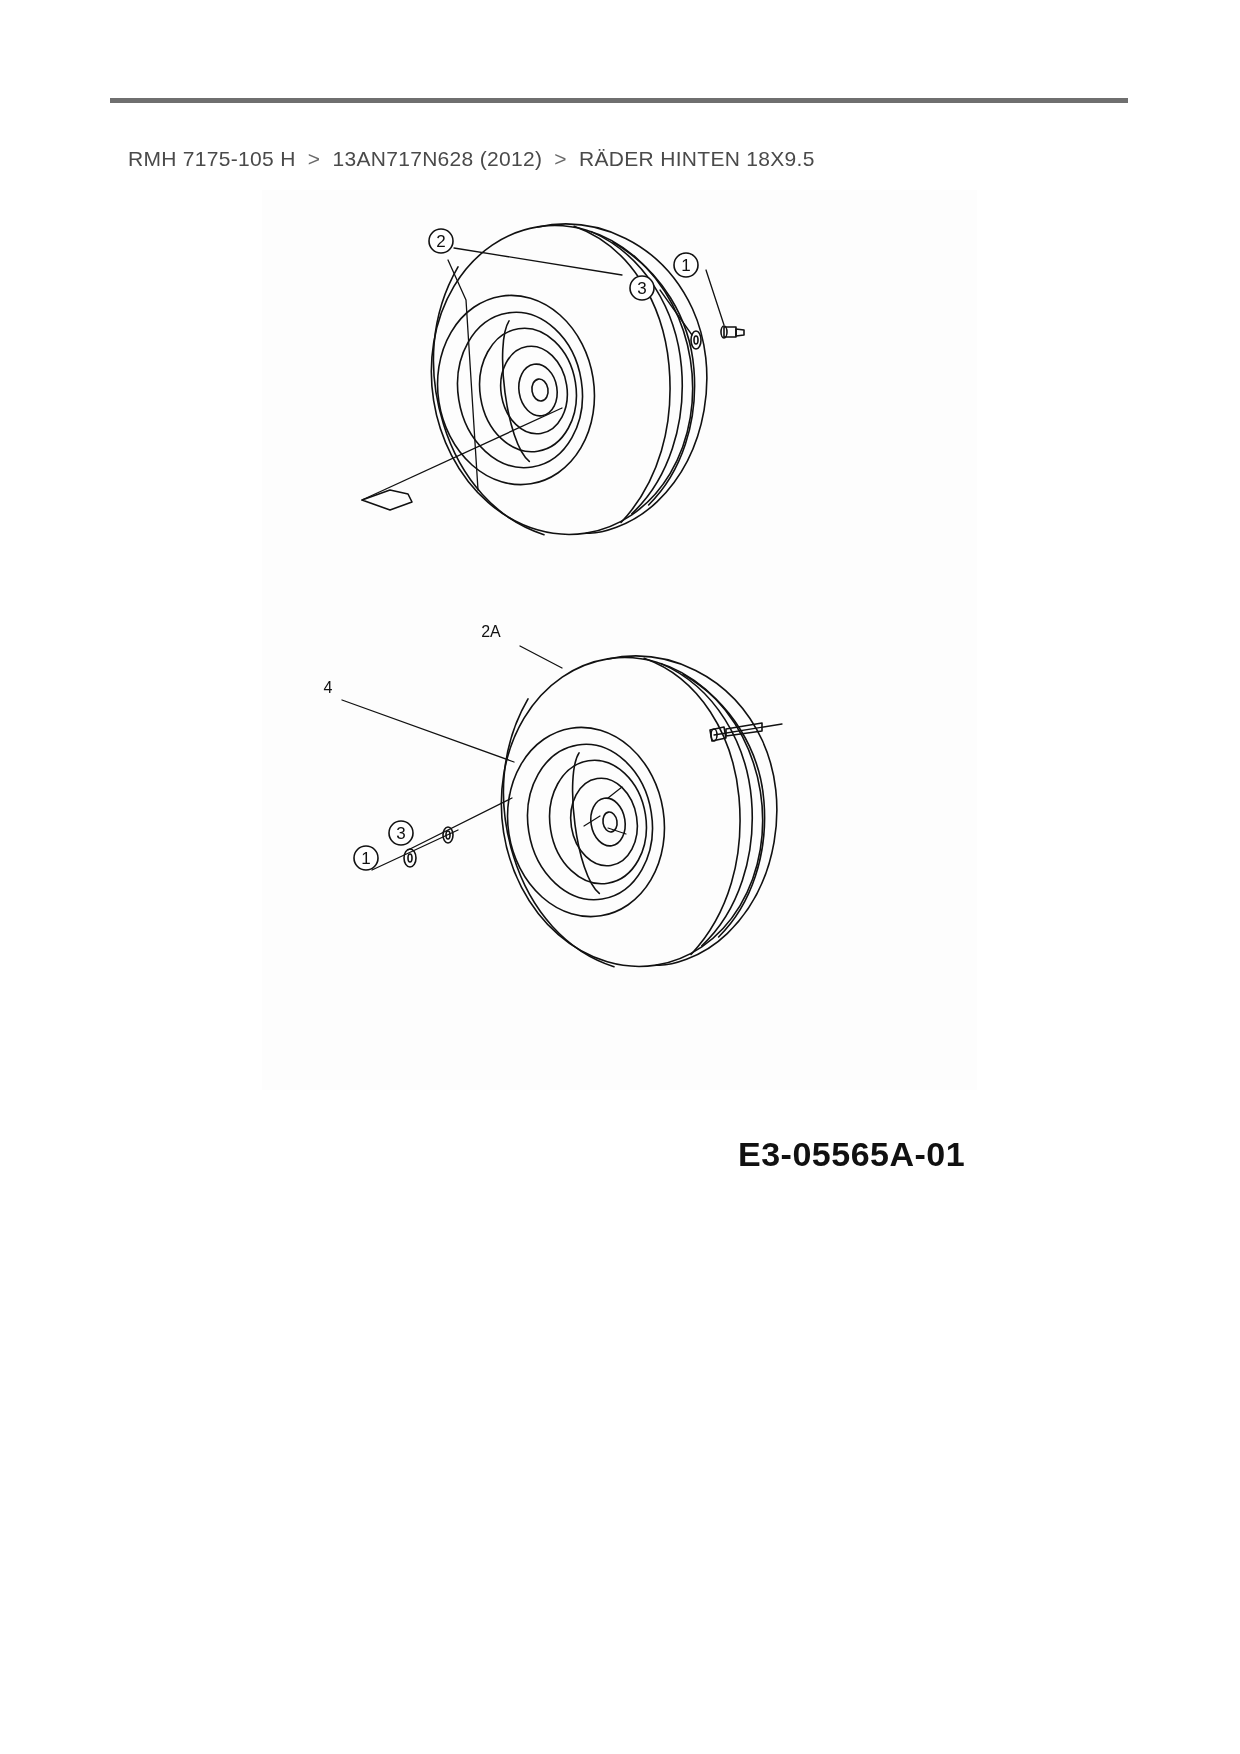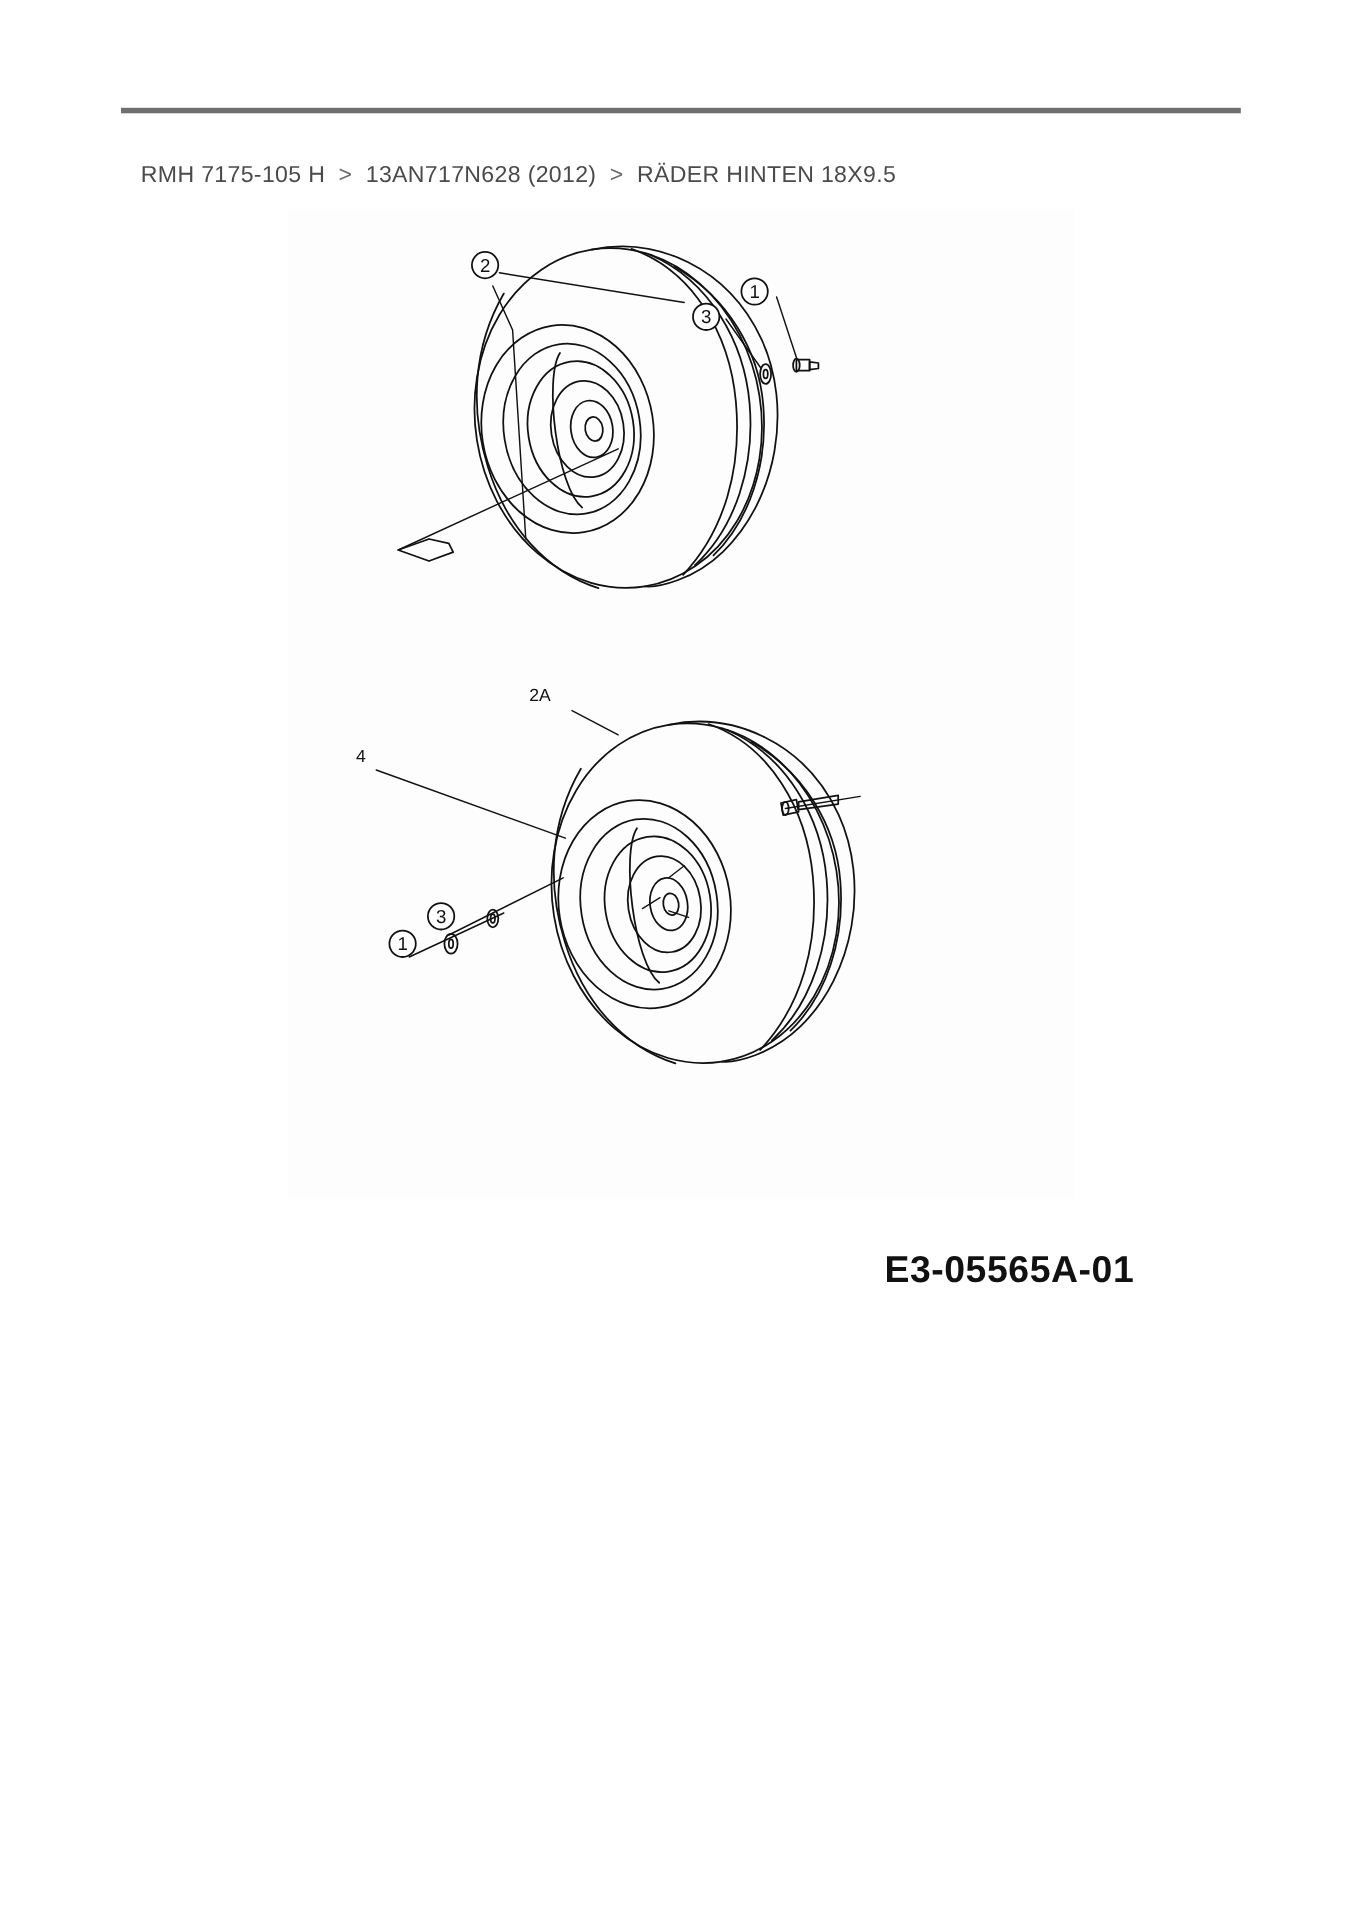--- a/index.html
+++ b/index.html
@@ -48,21 +48,21 @@
     top: 190px;
     width: 715px;
     height: 900px;
     background: #fdfdfd;
   }
   .figure svg {
     display: block;
   }
   .figure-code {
     position: absolute;
-    left: 804px;
+    left: 738px;
     top: 1135px;
     font-size: 34px;
     font-weight: bold;
     color: #111;
     letter-spacing: 0.5px;
   }
   .callout-text {
     font-family: "Liberation Sans", sans-serif;
   }
 </style>

